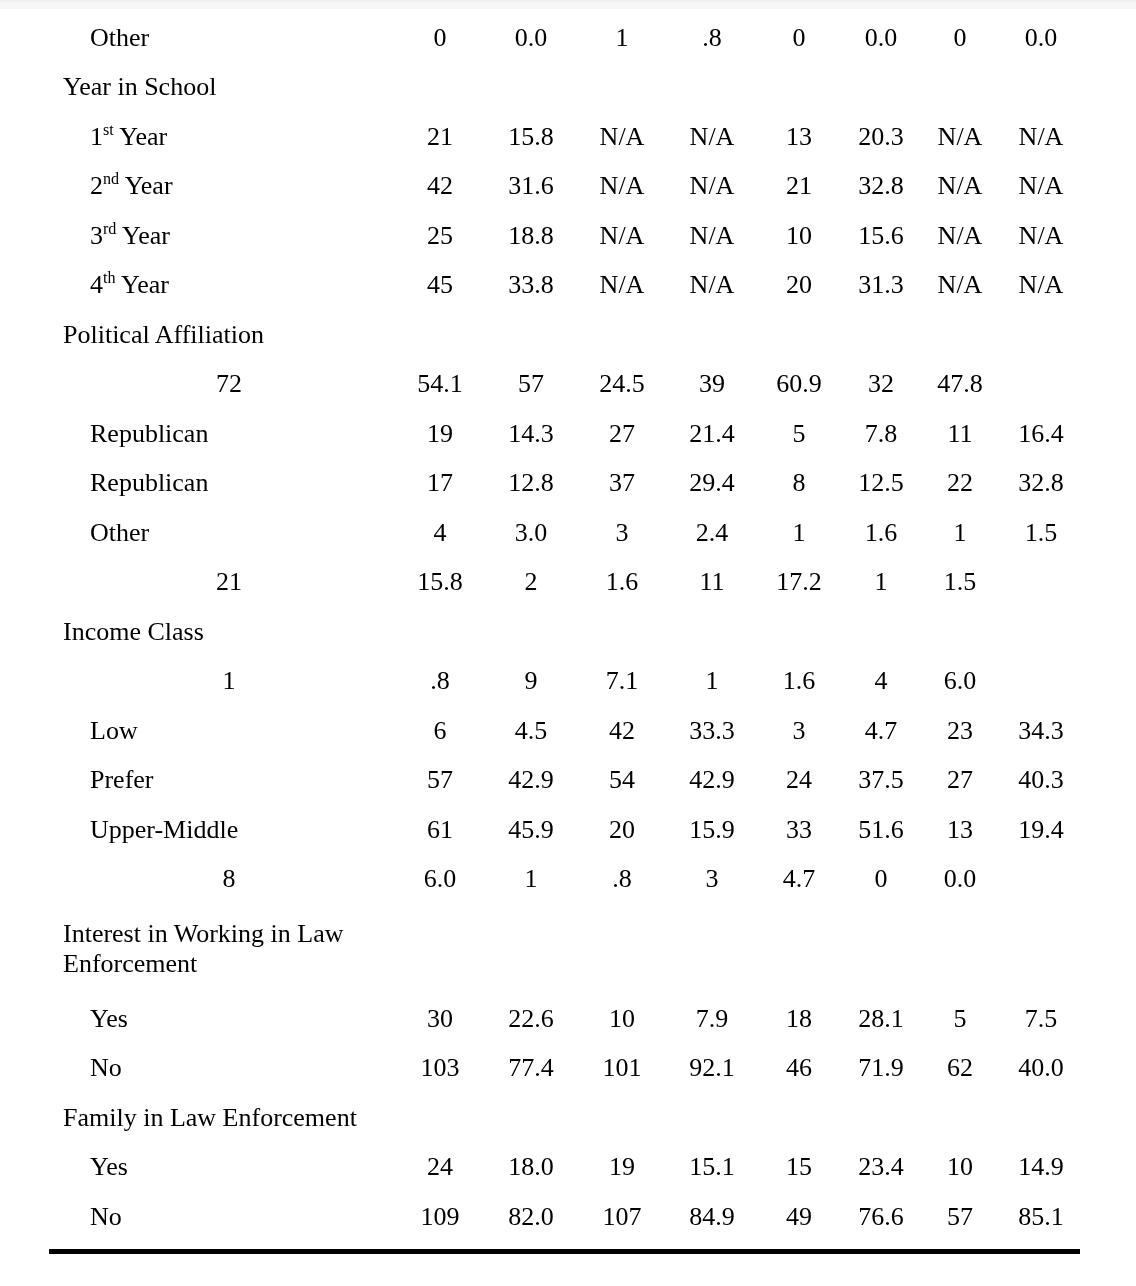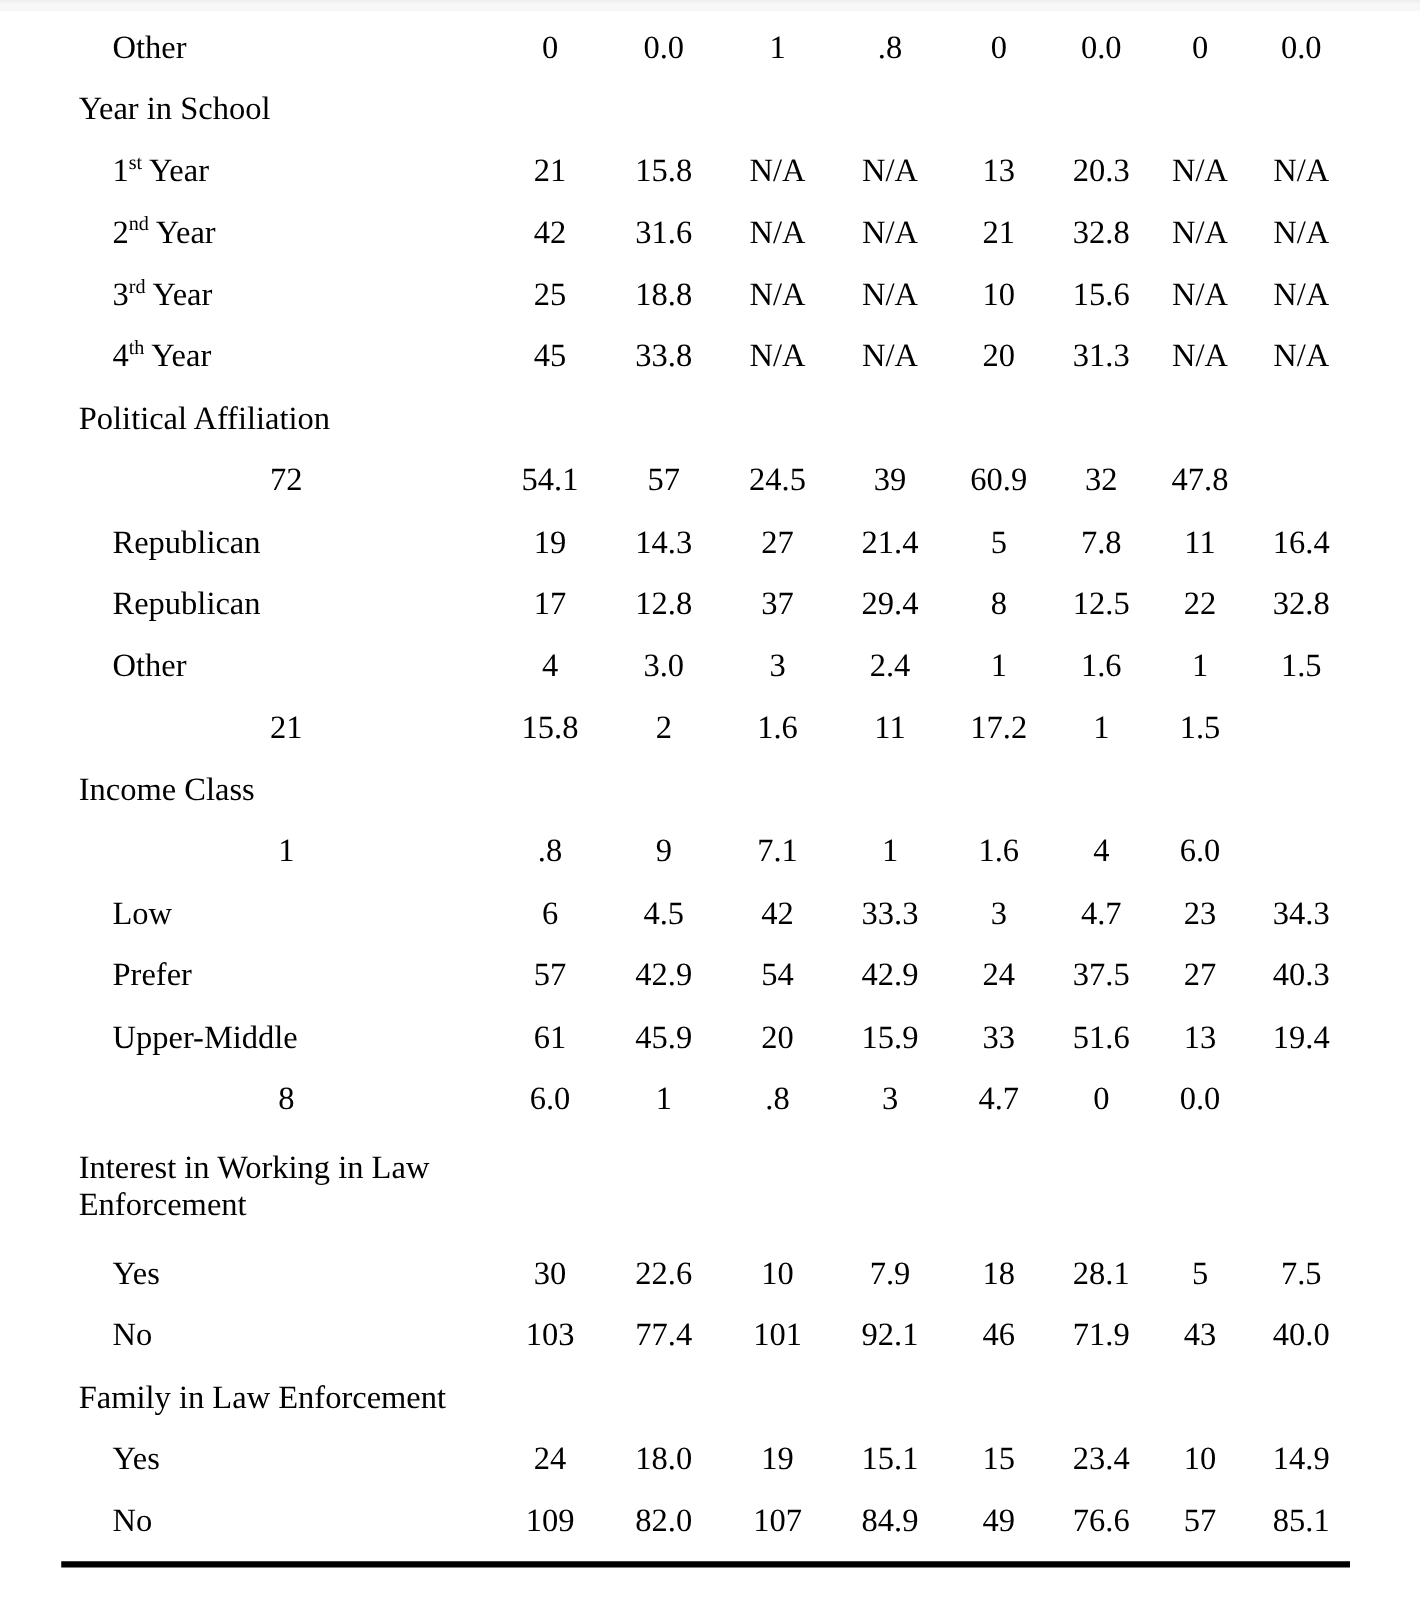--- a/index.html
+++ b/index.html
@@ -253,21 +253,21 @@
         <div class="cell">7.5</div>
       </div>
       <div class="row item">
         <div class="label">No</div>
         <div class="cell">103</div>
         <div class="cell">77.4</div>
         <div class="cell">101</div>
         <div class="cell">92.1</div>
         <div class="cell">46</div>
         <div class="cell">71.9</div>
-        <div class="cell">43</div>
+        <div class="cell">62</div>
         <div class="cell">40.0</div>
       </div>
       <div class="row section">
         <div class="label">Family in Law Enforcement</div>
       </div>
       <div class="row item">
         <div class="label">Yes</div>
         <div class="cell">24</div>
         <div class="cell">18.0</div>
         <div class="cell">19</div>

